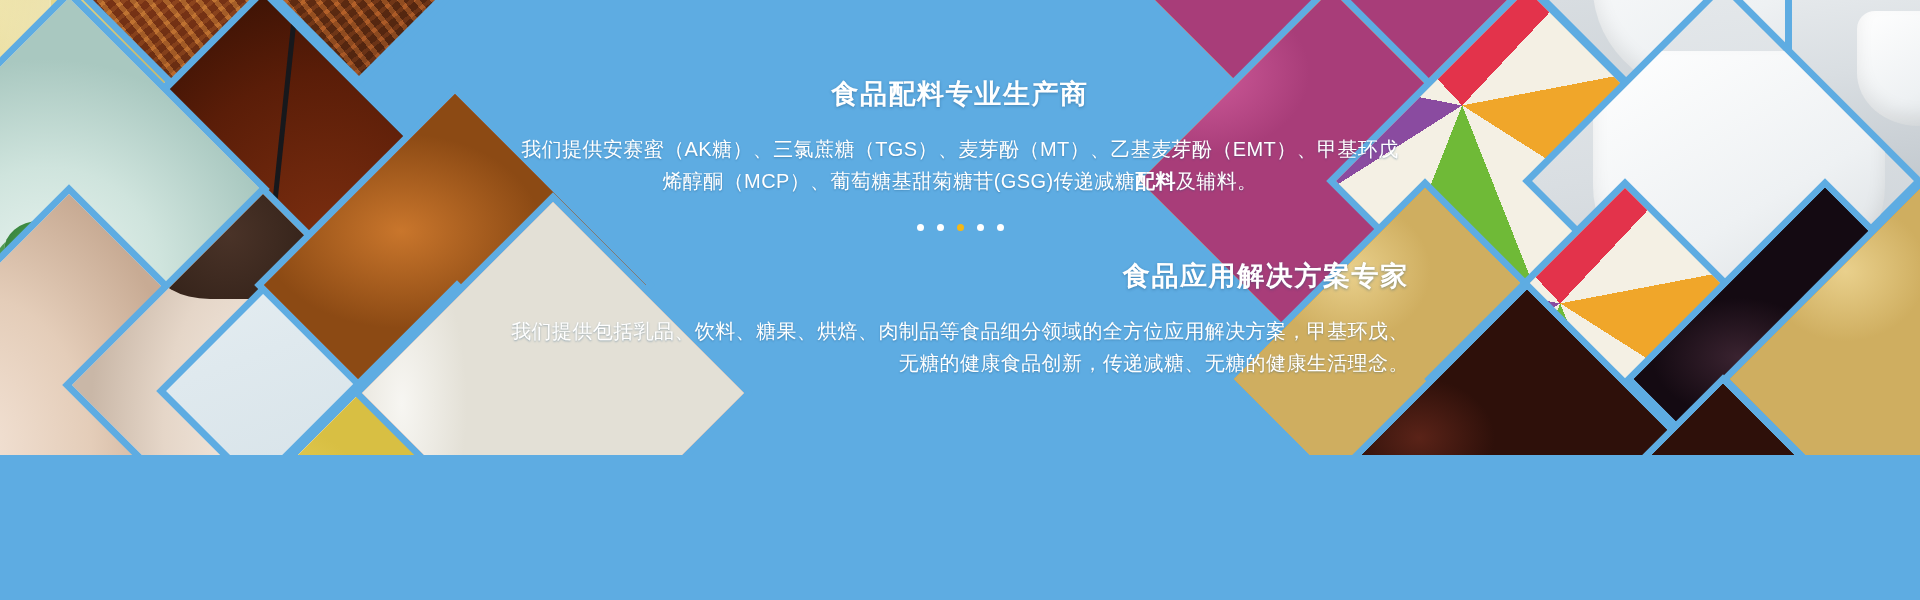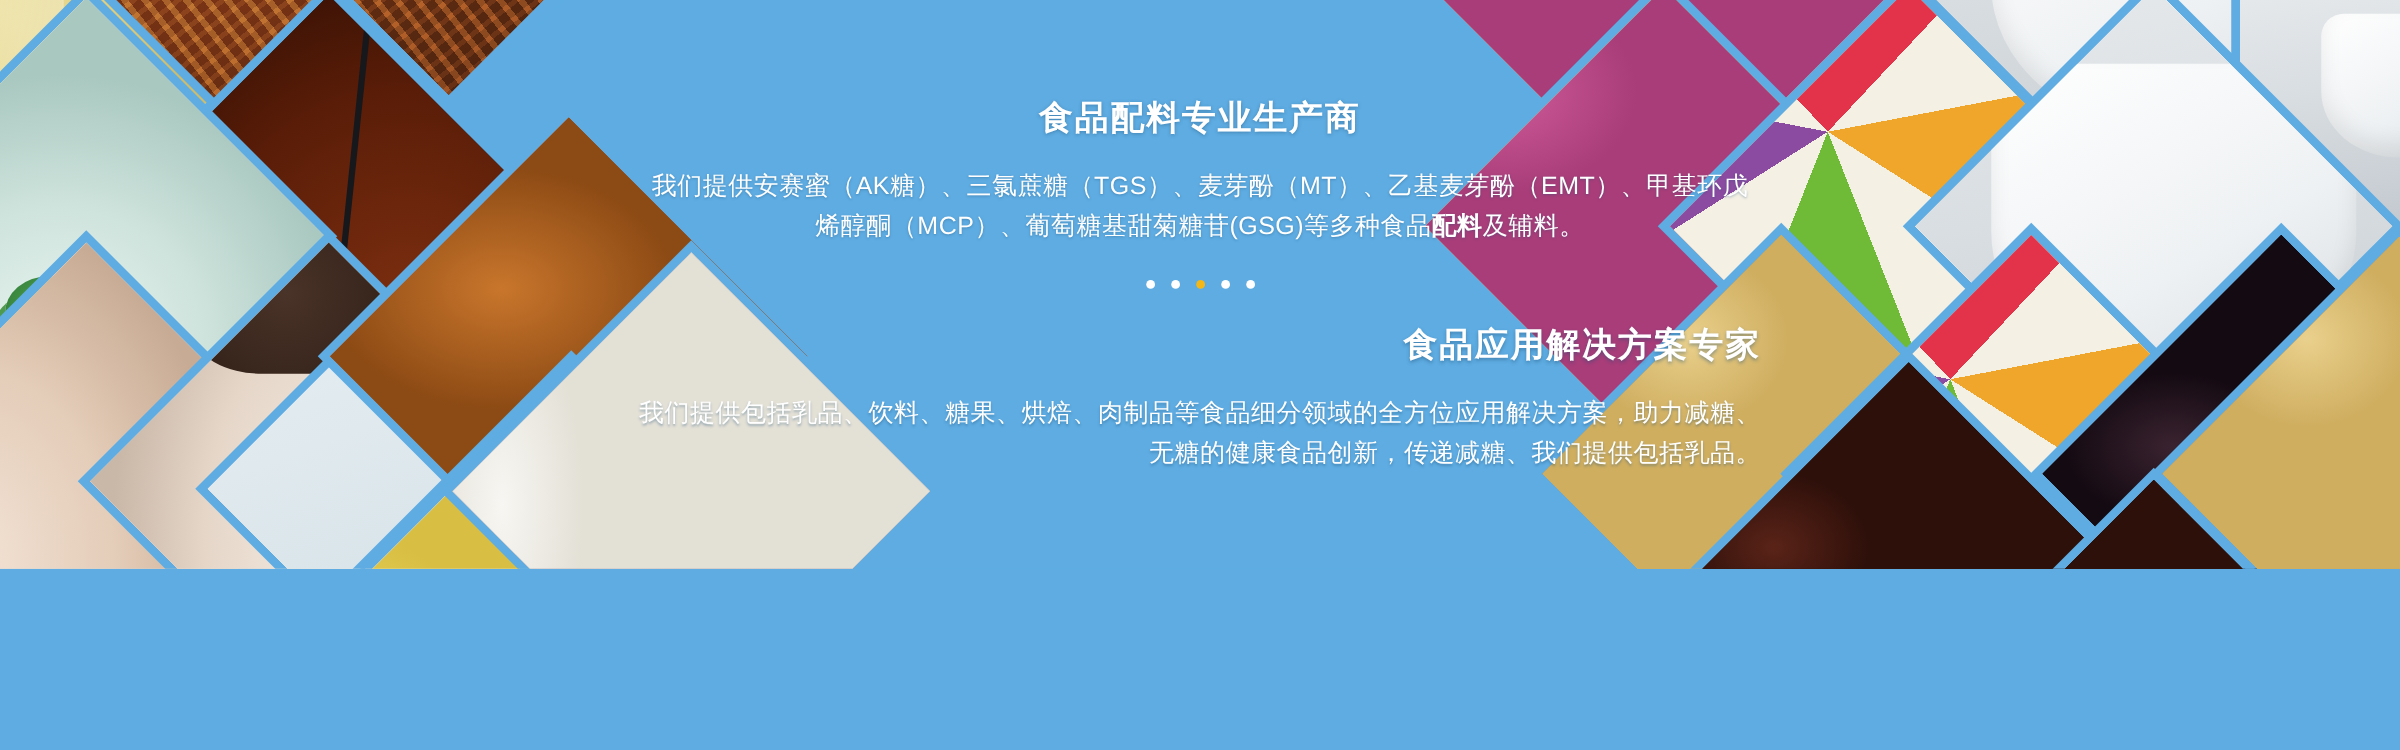--- a/index.html
+++ b/index.html
@@ -359,34 +359,34 @@
       <div class="art p-mooncake"></div>
       </div>
   </div>
 
   <div id="overlay">
 
     <div class="block1">
       <div class="heading">食品配料专业生产商</div>
       <div class="para">
         <div>我们提供安赛蜜（AK糖）、三氯蔗糖（TGS）、麦芽酚（MT）、乙基麦芽酚（EMT）、甲基环戊</div>
-        <div><span>烯醇酮（MCP）、葡萄糖基甜菊糖苷(GSG)等多种食品</span><b>配料</b><span>及辅料。</span></div>
+        <div><span>烯醇酮（MCP）、葡萄糖基甜菊糖苷(GSG)传递减糖</span><b>配料</b><span>及辅料。</span></div>
       </div>
     </div>
 
     <div id="dots">
       <span></span>
       <span></span>
       <span class="active"></span>
       <span></span>
       <span></span>
     </div>
 
     <div class="block2">
       <div class="heading">食品应用解决方案专家</div>
       <div class="para">
-        <div>我们提供包括乳品、饮料、糖果、烘焙、肉制品等食品细分领域的全方位应用解决方案，助力减糖、</div>
-        <div>无糖的健康食品创新，传递减糖、我们提供包括乳品。</div>
+        <div>我们提供包括乳品、饮料、糖果、烘焙、肉制品等食品细分领域的全方位应用解决方案，甲基环戊、</div>
+        <div>无糖的健康食品创新，传递减糖、无糖的健康生活理念。</div>
       </div>
     </div>
 
   </div>
 </div>
 
 </body></html>

